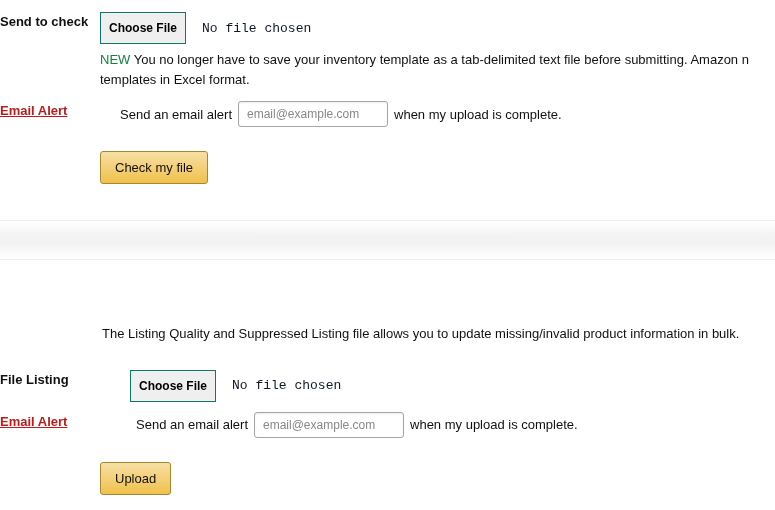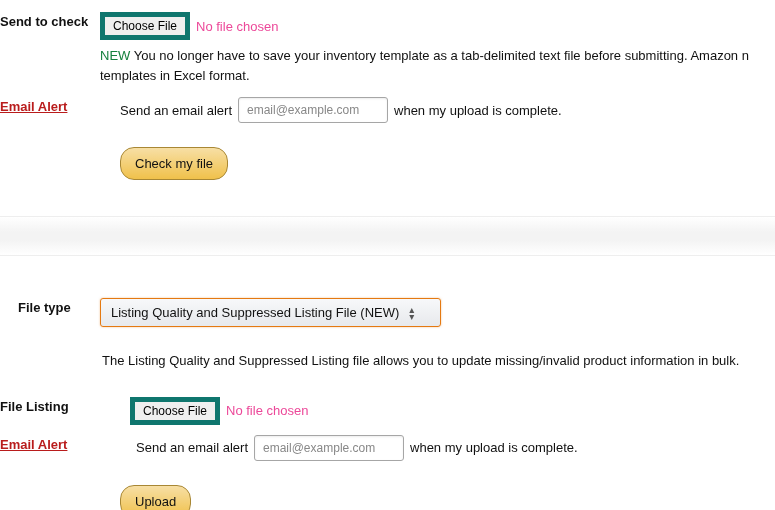--- a/index.html
+++ b/index.html
@@ -39,28 +39,30 @@
   }
   .email-link {
     color: #b91c1c;
     text-decoration: underline;
     font-weight: bold;
     cursor: pointer;
   }
   .choose-file-btn {
     font-family: Arial, sans-serif;
     font-size: 12px;
-    padding: 2px 8px;
+    padding: 8px 8px;
     background: #efefef;
-    border: 5px solid #0f766e;
-    cursor: pointer;
+    border: 1px solid #0f766e;
+    cursor: pointer;
+    font-weight: bold;
   }
   .no-file {
-    margin-left: 6px;
-    color: #ec4899;
+    margin-left: 16px;
+    color: #0f172a;
+    font-family: Liberation Mono, monospace;
   }
   .new-text {
     margin-top: 6px;
     line-height: 1.5;
   }
   .new-tag {
     color: #15803d;
     margin-top: 35px;
   }
   .pre-text, .post-text {
@@ -76,24 +78,23 @@
     width: 150px;
     color: #555;
   }
   .email-input::placeholder { color: #888; }
   .primary-btn {
     margin-top: 14px;
     font-size: 13px;
     padding: 8px 14px;
     background: linear-gradient(to bottom, #f7dfa5, #f0c14b);
     border: 1px solid #a88734;
-    border-radius: 14px;
-    cursor: pointer;
-    color: #111;
-    margin-left: 20px;
+    border-radius: 3px;
+    cursor: pointer;
+    color: #111;
   }
   .divider {
     height: 40px;
     background: linear-gradient(to bottom, #ffffff 0%, #f3f3f3 40%, #f3f3f3 60%, #ffffff 100%);
     border-top: 1px solid #eee;
     border-bottom: 1px solid #eee;
     margin: 10px 0 30px 0;
   }
   .select-box {
     font-size: 13px;
@@ -165,32 +166,20 @@
       <button class="primary-btn">Check my file</button>
     </div>
   </div>
 
 </div>
 
 <div class="divider"></div>
 
 <div class="section">
 
-  <div class="row">
-    <div class="label-col" style="padding-left:18px;">File type</div>
-    <div class="content-col">
-      <div class="select-box">
-        <span>Listing Quality and Suppressed Listing File (NEW)</span>
-        <span class="select-arrows">
-          <span>▴</span>
-            <span>▾</span>
-        </span>
-      </div>
-    </div>
-  </div>
 
   <div class="desc-row">
     <span class="desc-text">The Listing Quality and Suppressed Listing file allows you to update missing/invalid product information in bulk.</span>
   </div>
 
   <div class="row">
     <div class="label-col">File Listing</div>
     <div class="content-col indent-content">
       <button class="choose-file-btn">Choose File</button>
       <span class="no-file">No file chosen</span>

